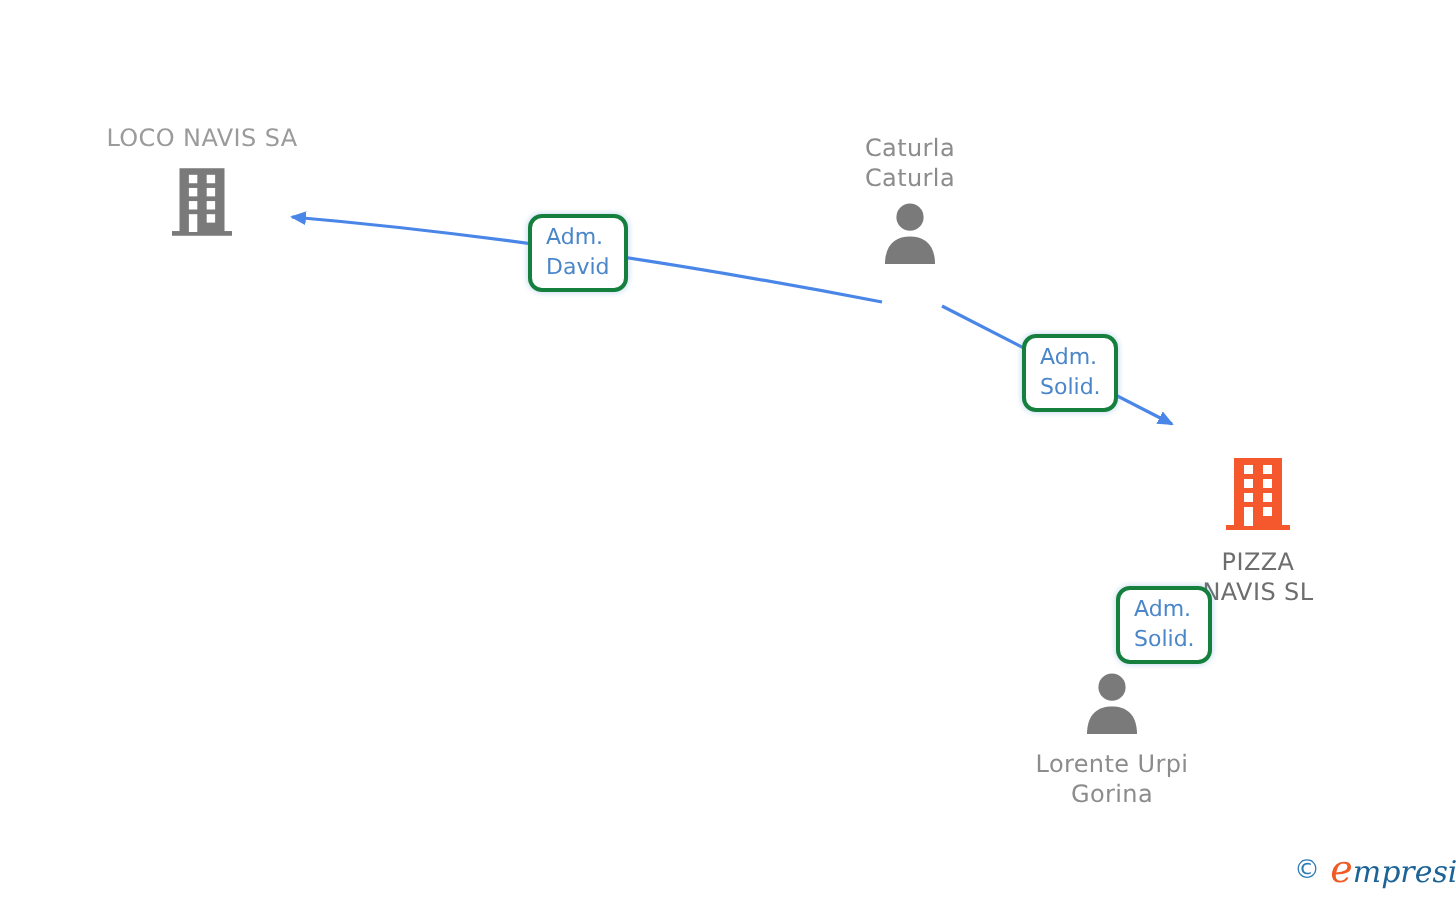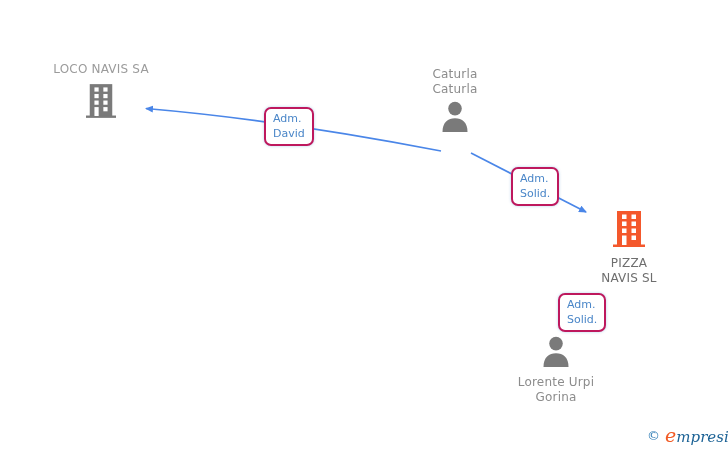--- a/index.html
+++ b/index.html
@@ -34,21 +34,21 @@
   .label-dark-gray{color:#6e6e6e;}
   .icon-wrap{display:inline-block;line-height:0;}
   .mt6{margin-top:6px;}
   .mt4{margin-top:4px;}
   .fill-gray{fill:#7a7a7a;}
   .fill-orange{fill:#f4582c;}
   .edge-label{
     position:absolute;
     z-index:3;
     background:#ffffff;
-    border:2px solid #be185d;
+    border:2px solid #15803d;
     border-radius:7px;
     padding:2px 7px 3px 7px;
     color:#4a86c8;
     font-size:11px;
     line-height:15px;
     box-shadow:0 0 3px rgba(91,155,213,0.45);
     cursor:pointer;
     text-align:left;
   }
   #brand{
@@ -118,21 +118,21 @@
     <span class="icon-wrap mt4">
       <svg width="28" height="31" viewBox="0 0 28 31">
         <g class="fill-gray">
           <circle cx="14" cy="7.6" r="6.8"></circle>
           <path d="M 1.5 31 C 1.5 21 7 17.2 14 17.2 C 21 17.2 26.5 21 26.5 31 Z"></path>
         </g>
       </svg>
     </span>
   </div>
 
-  <div class="node" style="left:569px;top:210px;">
+  <div class="node" style="left:569px;top:228px;">
     <span class="icon-wrap">
       <svg width="32" height="38" viewBox="0 0 32 36">
         <g class="fill-orange">
           <rect x="4" y="0" width="24" height="34"></rect>
           <rect x="0" y="33.5" width="32" height="2.5"></rect>
         </g>
         <g fill="#ffffff">
           <rect x="9" y="3.5" width="4.5" height="4.5"></rect>
             <rect x="18.5" y="3.5" width="4.5" height="4.5"></rect>
           <rect x="9" y="10.5" width="4.5" height="4.5"></rect>

